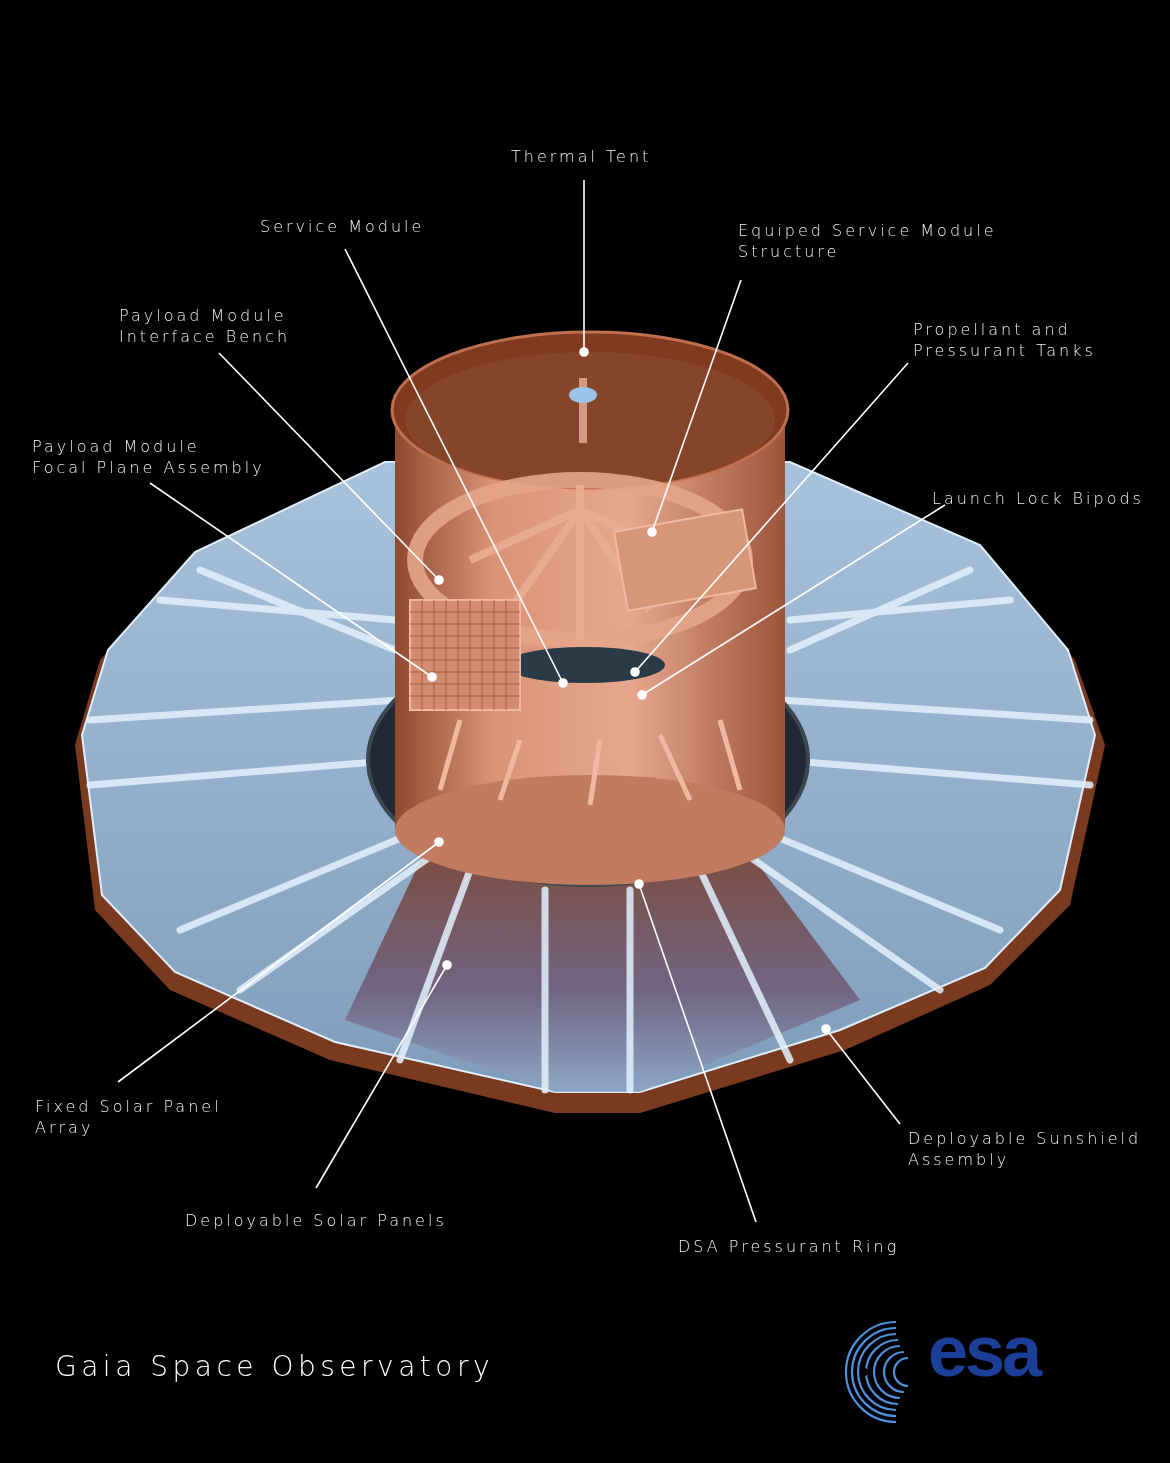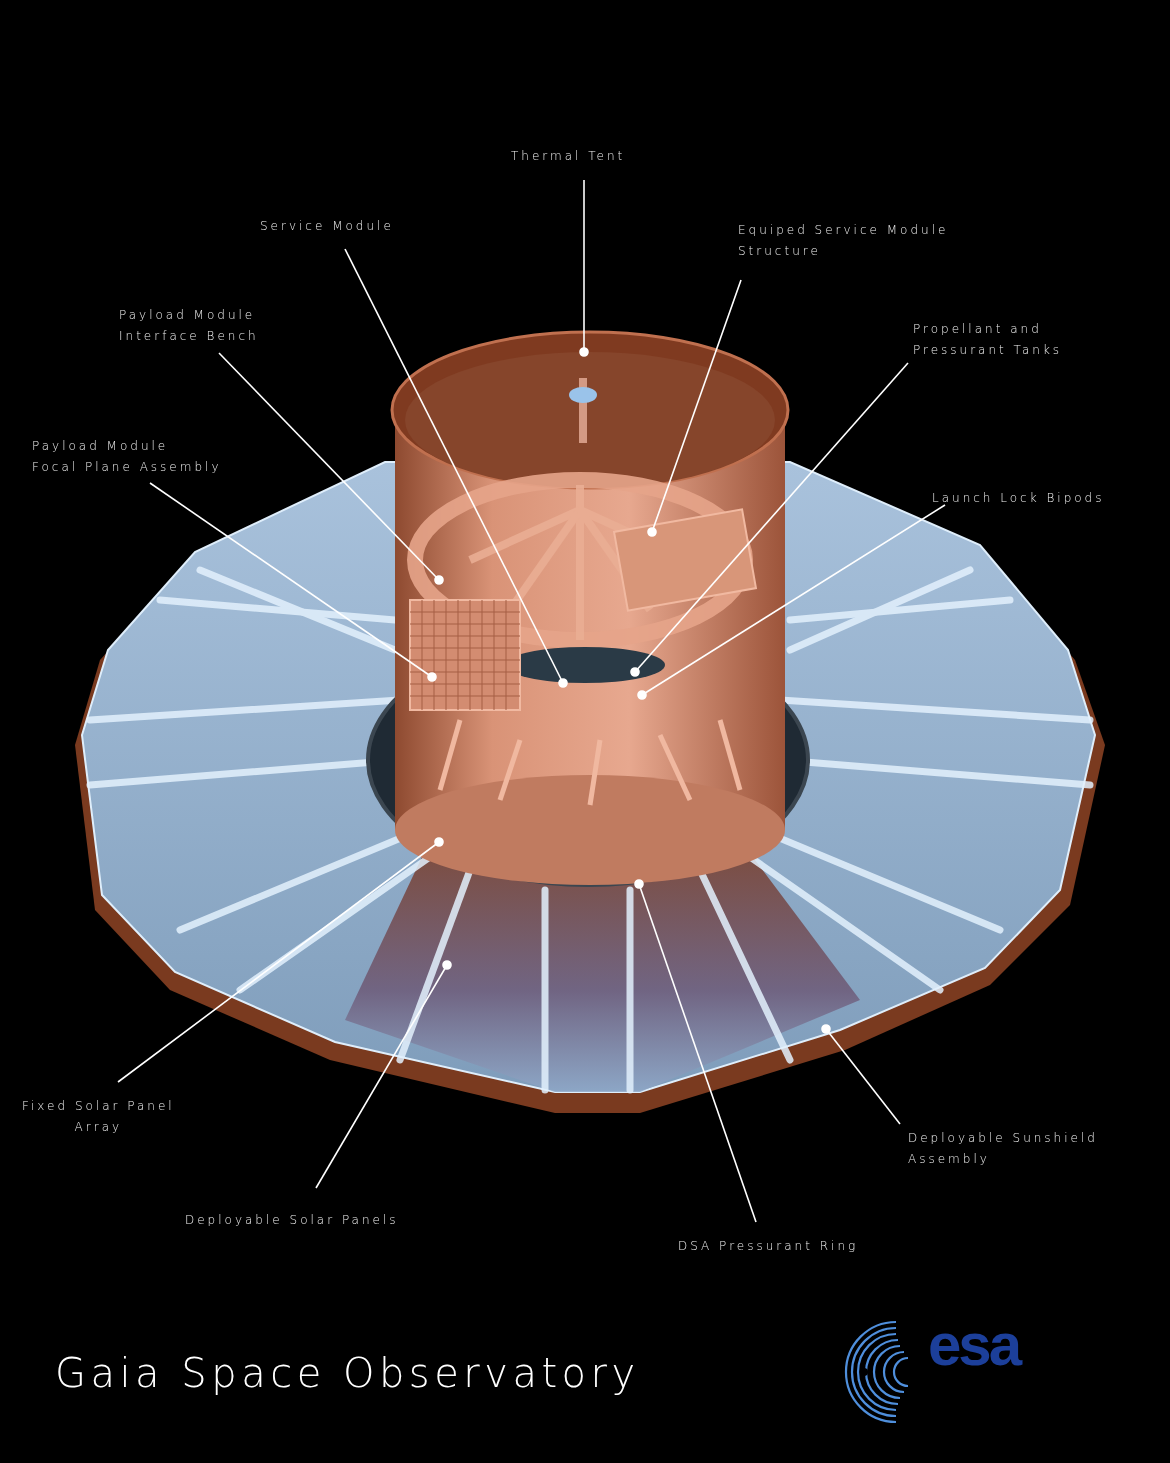--- a/index.html
+++ b/index.html
@@ -1,24 +1,24 @@
 <!DOCTYPE html>
 <html><head>
 <meta charset="utf-8">
 <style>
   html, body { margin:0; padding:0; background:#000; }
   body { width:1170px; height:1463px; position:relative; overflow:hidden;
          font-family:"DejaVu Sans", sans-serif; color:#f2f2f2; }
   .art { position:absolute; left:0; top:0; width:1170px; height:1463px; }
-  .label { position:absolute; font-size:12px; letter-spacing:3px; line-height:21px;
+  .label { position:absolute; font-size:16px; letter-spacing:3px; line-height:21px;
            color:#f0f0f0; white-space:pre; font-weight:300; }
-  .title { position:absolute; left:55px; top:1350px; font-size:40px; letter-spacing:4.5px;
+  .title { position:absolute; left:55px; top:1350px; font-size:28px; letter-spacing:4.5px;
            color:#fff; font-weight:300; }
   .logo { position:absolute; left:836px; top:1318px; width:302px; height:108px; }
-  .logo-text { position:absolute; left:92px; top:-8px; font-size:60px; font-weight:bold;
+  .logo-text { position:absolute; left:92px; top:-8px; font-size:72px; font-weight:bold;
                color:#1c3f9a; font-family:"Liberation Sans", sans-serif; letter-spacing:-3px; }
 </style>
 </head>
 <body>
 
 <svg class="art" viewBox="0 0 1170 1463" xmlns="http://www.w3.org/2000/svg">
   <defs>
     <linearGradient id="panelGrad" x1="0" y1="0" x2="0" y2="1">
       <stop offset="0" stop-color="#a9c2dc"></stop>
       <stop offset="1" stop-color="#7f9dbb"></stop>
@@ -128,21 +128,21 @@
 <div class="label" style="left:260px;top:216px;">Service Module</div>
 <div class="label" style="left:738px;top:220px;">Equiped Service Module
 Structure</div>
 <div class="label" style="left:119px;top:305px;">Payload Module
 Interface Bench</div>
 <div class="label" style="left:913px;top:319px;">Propellant and
 Pressurant Tanks</div>
 <div class="label" style="left:32px;top:436px;">Payload Module
 Focal Plane Assembly</div>
 <div class="label" style="left:924px;top:488px;margin-left:8px;">Launch Lock Bipods</div>
-<div class="label" style="left:22px;top:1096px;text-align:center;">Fixed Solar Panel
+<div class="label" style="left:35px;top:1096px;">Fixed Solar Panel
 Array</div>
 <div class="label" style="left:167px;top:1210px;margin-left:18px;">Deployable Solar Panels</div>
 <div class="label" style="left:678px;top:1236px;">DSA Pressurant Ring</div>
 <div class="label" style="left:908px;top:1128px;">Deployable Sunshield
 Assembly</div>
 
 <div class="title">Gaia Space Observatory</div>
 
 <div class="logo">
   <svg width="110" height="108" viewBox="0 0 110 108" style="position:absolute;left:0;top:0;">

